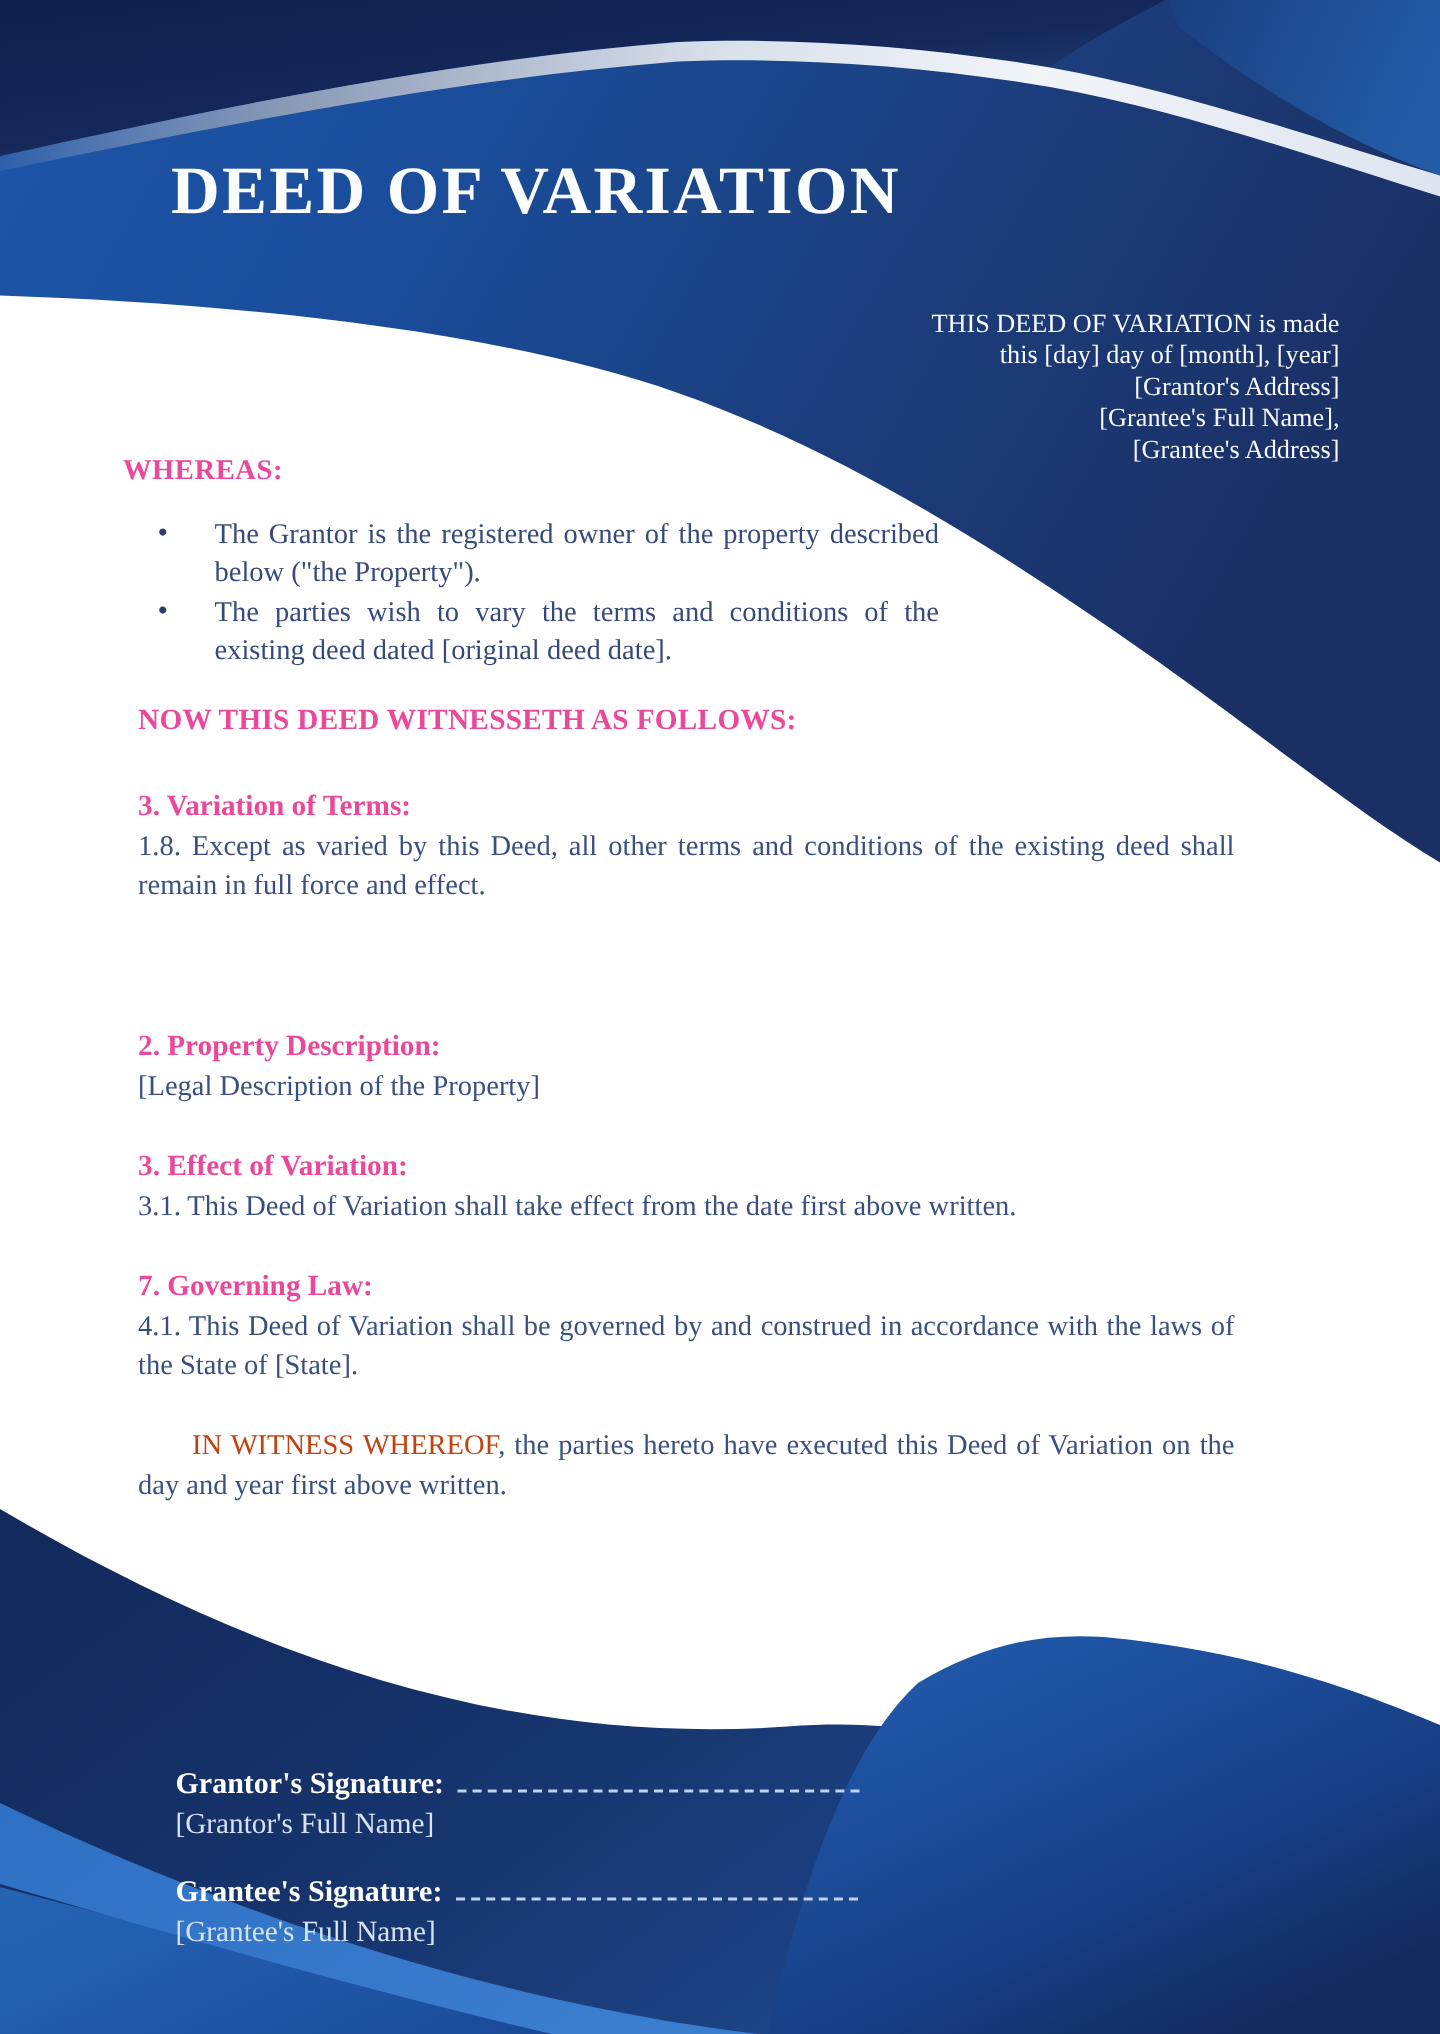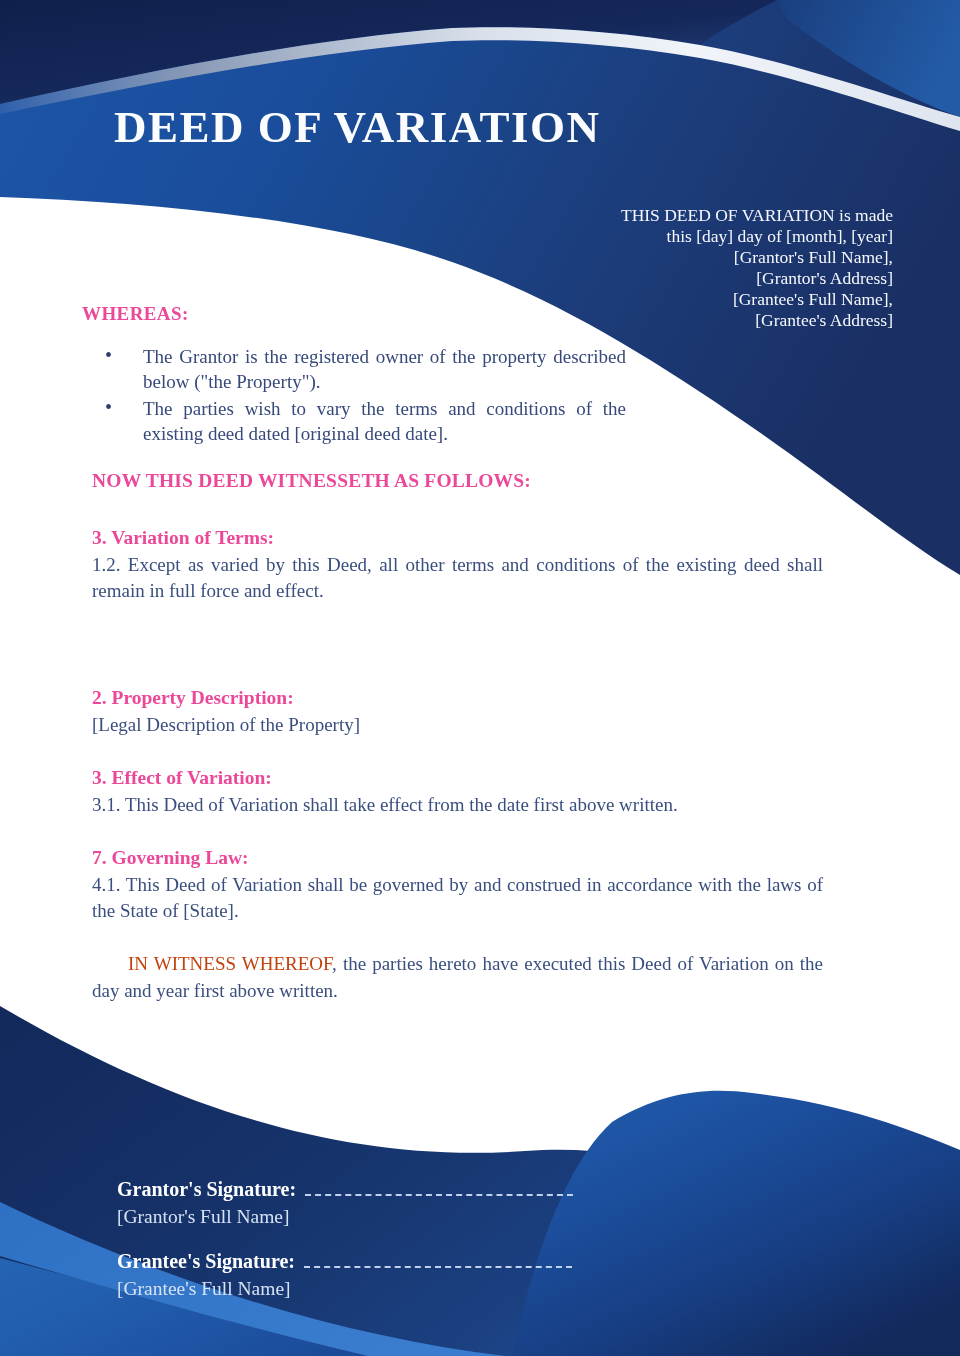--- a/index.html
+++ b/index.html
@@ -121,37 +121,36 @@
   <path fill="url(#gBotRoyal)" d="M0,1258 C125,1291 265,1328 408,1350 C452,1356 482,1358 512,1356 C532,1266 562,1168 612,1122 C662,1092 706,1087 752,1093 C840,1103 908,1128 960,1150 L960,1356 L0,1356 Z"></path>
 
   <path fill="url(#gRibbon)" d="M0,1202 C168,1283 345,1337 505,1356 L368,1356 C232,1324 106,1287 0,1256 Z"></path>
 </svg>
 
 <div class="layer" id="doc-title">DEED OF VARIATION</div>
 
 <div class="layer" id="intro-block">
   <div><span class="b">THIS DEED OF VARIATION</span><span> is made</span></div>
   <div>this [day] day of [month], [year]</div>
-  <div>[Grantor's Full Name],</div>
   <div>[Grantor's Address]</div>
   <div>[Grantee's Full Name],</div>
   <div>[Grantee's Address]</div>
 </div>
 
 <div class="layer navy-h" id="whereas-heading">WHEREAS:</div>
 <ul class="layer" id="whereas-bullets">
   <li>The Grantor is the registered owner of the property described below ("the Property").</li>
   <li>The parties wish to vary the terms and conditions of the existing deed dated [original deed date].</li>
 </ul>
 
 <div class="layer navy-h" id="now-heading">NOW THIS DEED WITNESSETH AS FOLLOWS:</div>
 
 <div class="layer sec" id="sec-1">
   <p class="sec-h navy-h">3. Variation of Terms:</p>
-  <p class="sec-p body-p">1.2. Except as varied by this Deed, all other terms and conditions of the existing deed shall remain in full force and effect.</p>
+  <p class="sec-p body-p">1.8. Except as varied by this Deed, all other terms and conditions of the existing deed shall remain in full force and effect.</p>
 </div>
 <div class="layer sec" id="sec-2">
   <p class="sec-h navy-h">2. Property Description:</p>
   <p class="sec-p body-p">[Legal Description of the Property]</p>
 </div>
 <div class="layer sec" id="sec-3">
   <p class="sec-h navy-h">3. Effect of Variation:</p>
   <p class="sec-p body-p">3.1. This Deed of Variation shall take effect from the date first above written.</p>
 </div>
 <div class="layer sec" id="sec-4">

